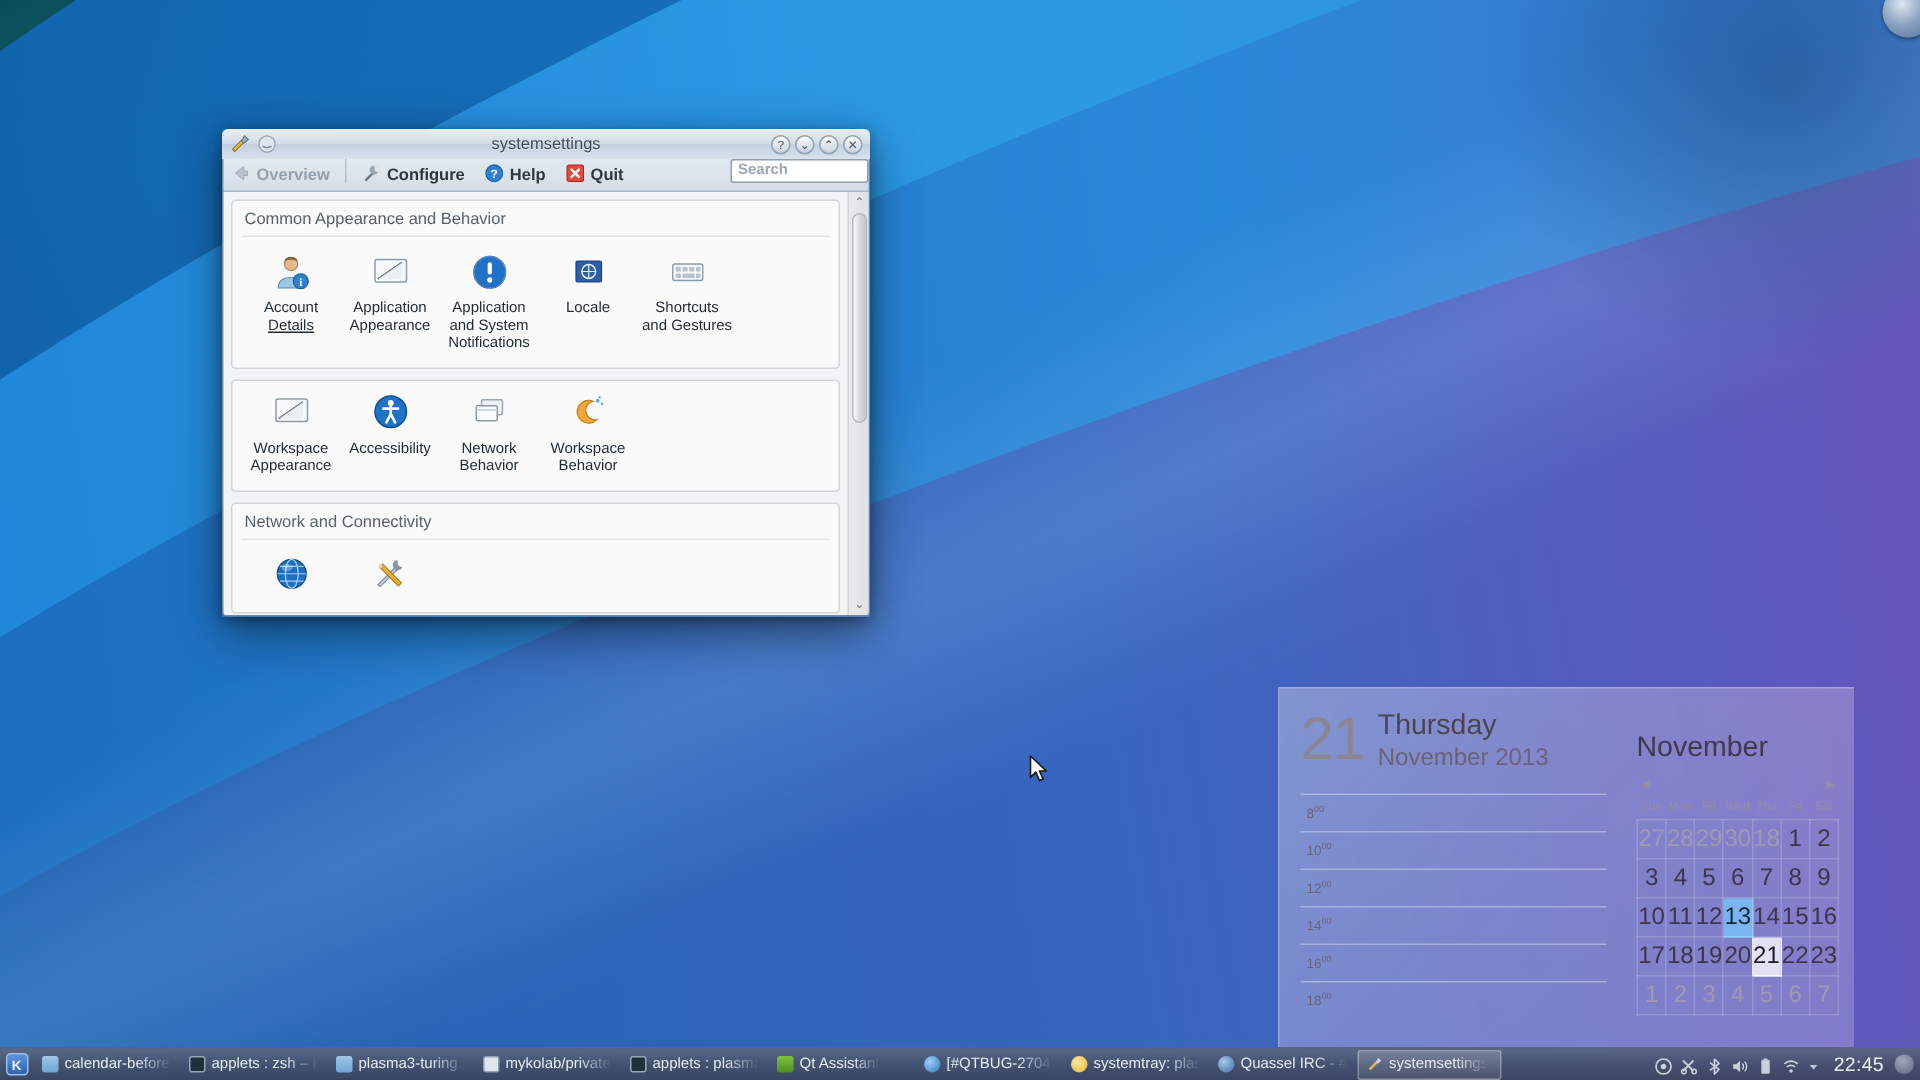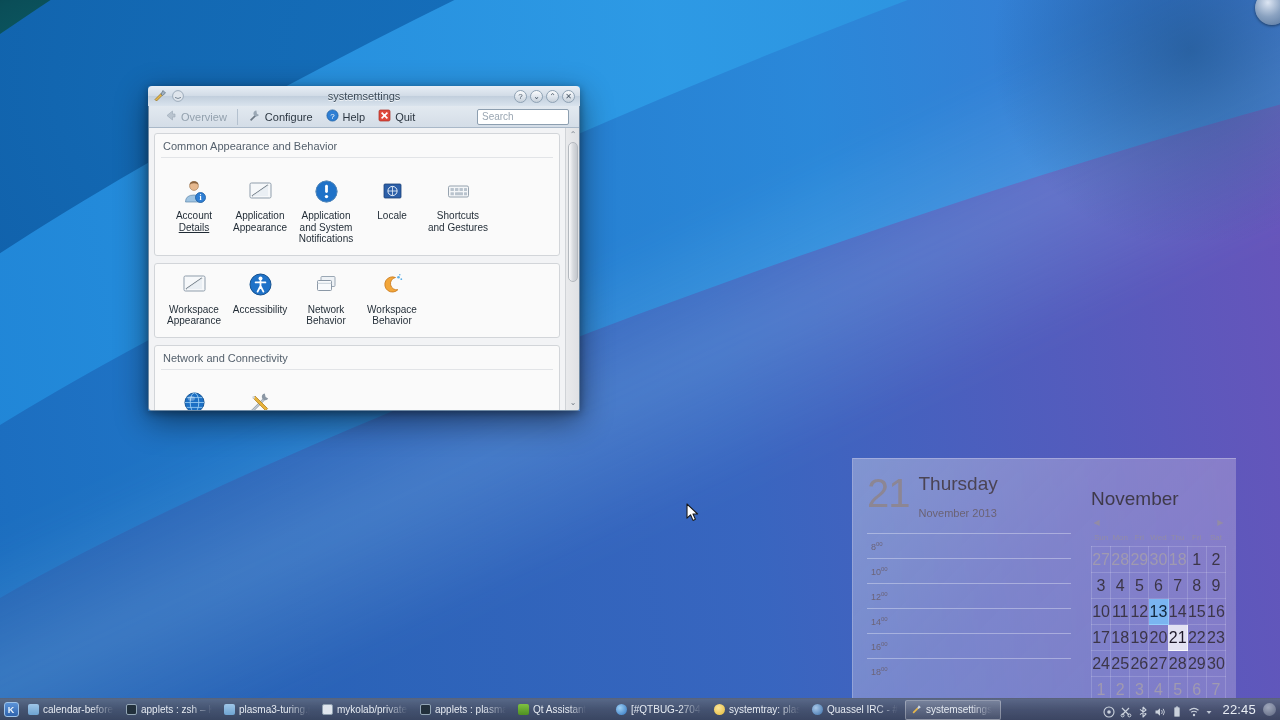--- a/index.html
+++ b/index.html
@@ -81,21 +81,21 @@
     border:1px solid #8fa2b4;
     font-size:8px; color:#4a5866; line-height:11px; text-align:center;
     cursor:default;
   }
   .appicon { width:14px; height:14px; position:relative; }
 
   .toolbar {
     position:absolute; left:1px; right:1px; top:20px; height:22px;
     background: linear-gradient(180deg,#e2e9f0 0%,#d4dde7 100%);
     border-bottom:1px solid #a9b8c8;
-    display:flex; align-items:center; padding:0 10px; gap:3px;
+    display:flex; padding:0 0; gap:3px;font-weight:bold;
   }
   .tbitem {
     display:flex; align-items:center; gap:4px; padding:1px 5px;
     font-size:11px; color:#2c3742; border-radius:3px; cursor:default;
     white-space:nowrap;
   }
   .tbitem.disabled { color:#93a1ae; }
   .tb-sep { width:1px; height:16px; background:#b4c1cf; margin:0 2px; }
   .tb-search {
     margin-left:auto; width:92px; height:16px;
@@ -107,21 +107,21 @@
     position:absolute; left:1px; right:1px; top:42px; bottom:1px;
     background:#f2f3f5; border-radius:0 0 2px 2px; overflow:hidden;
   }
   .scrollarea { position:absolute; left:0; right:14px; top:0; bottom:0; padding:5px; }
   .group {
     background:#fafafa; border:1px solid #d2d5d9; border-radius:3px;
     margin-bottom:7px; padding:4px 6px 8px;
   }
   .group-title {
     font-size:11px; color:#55616d; padding:2px 2px 5px;
-    border-bottom:1px solid #e2e4e7; margin-bottom:16px;
+    border-bottom:1px solid #e2e4e7; margin-bottom:6px;
   }
   .tiles { display:flex; align-items:flex-start; gap:0px; }
   .tile {
     width:66px; display:flex; flex-direction:column; align-items:center;
     cursor:default; padding:2px 0;
   }
   .tile-ico { height:30px; display:flex; align-items:center; justify-content:center; }
   .tile-lbl {
     margin-top:4px; font-size:10px; line-height:11.5px; text-align:center;
     color:#1f2a34;
@@ -155,21 +155,21 @@
     display:flex; color:#4a4250;
     overflow:hidden;
   }
   .cal-left { width:232px; padding:14px 0 0 14px; position:relative; }
   .cal-daynum {
     font-size:40px; font-weight:300; color:#8c8694; line-height:40px;
     letter-spacing:-1px;
   }
   .cal-dayhead { display:flex; align-items:flex-start; gap:9px; }
   .cal-dayname { font-size:19px; color:#4b4454; line-height:22px; font-weight:400; }
-  .cal-daysub { font-size:11px; color:#6b6375; margin-top:12px; }
+  .cal-daysub { font-size:16px; color:#6b6375; margin-top:2px; }
   .agenda { margin-top:14px; padding-right:14px; }
   .agenda-row {
     height:25px; border-top:1px solid rgba(255,255,255,.34);
     font-size:9px; color:#6c6478; padding-top:7px; padding-left:4px;
   }
   .agenda-row sup { font-size:6px; vertical-align:super; }
 
   .cal-right { flex:1; padding:29px 10px 0 6px; }
   .cal-month { font-size:19px; color:#3f3a4a; margin-bottom:6px; font-weight:400; }
   .cal-grid { width:100%; border-collapse:collapse; table-layout:fixed; }
@@ -596,29 +596,20 @@
       <tr>
         <td>17</td>
         <td>18</td>
         <td>19</td>
         <td>20</td>
         <td class="selected">21</td>
         <td>22</td>
         <td>23</td>
       </tr>
       <tr>
-        <td>24</td>
-        <td>25</td>
-        <td>26</td>
-        <td>27</td>
-        <td>28</td>
-        <td>29</td>
-        <td>30</td>
-      </tr>
-      <tr>
         <td class="other">1</td>
         <td class="other">2</td>
         <td class="other">3</td>
         <td class="other">4</td>
         <td class="other">5</td>
         <td class="other">6</td>
         <td class="other">7</td>
       </tr>
     </tbody>
       </table>

